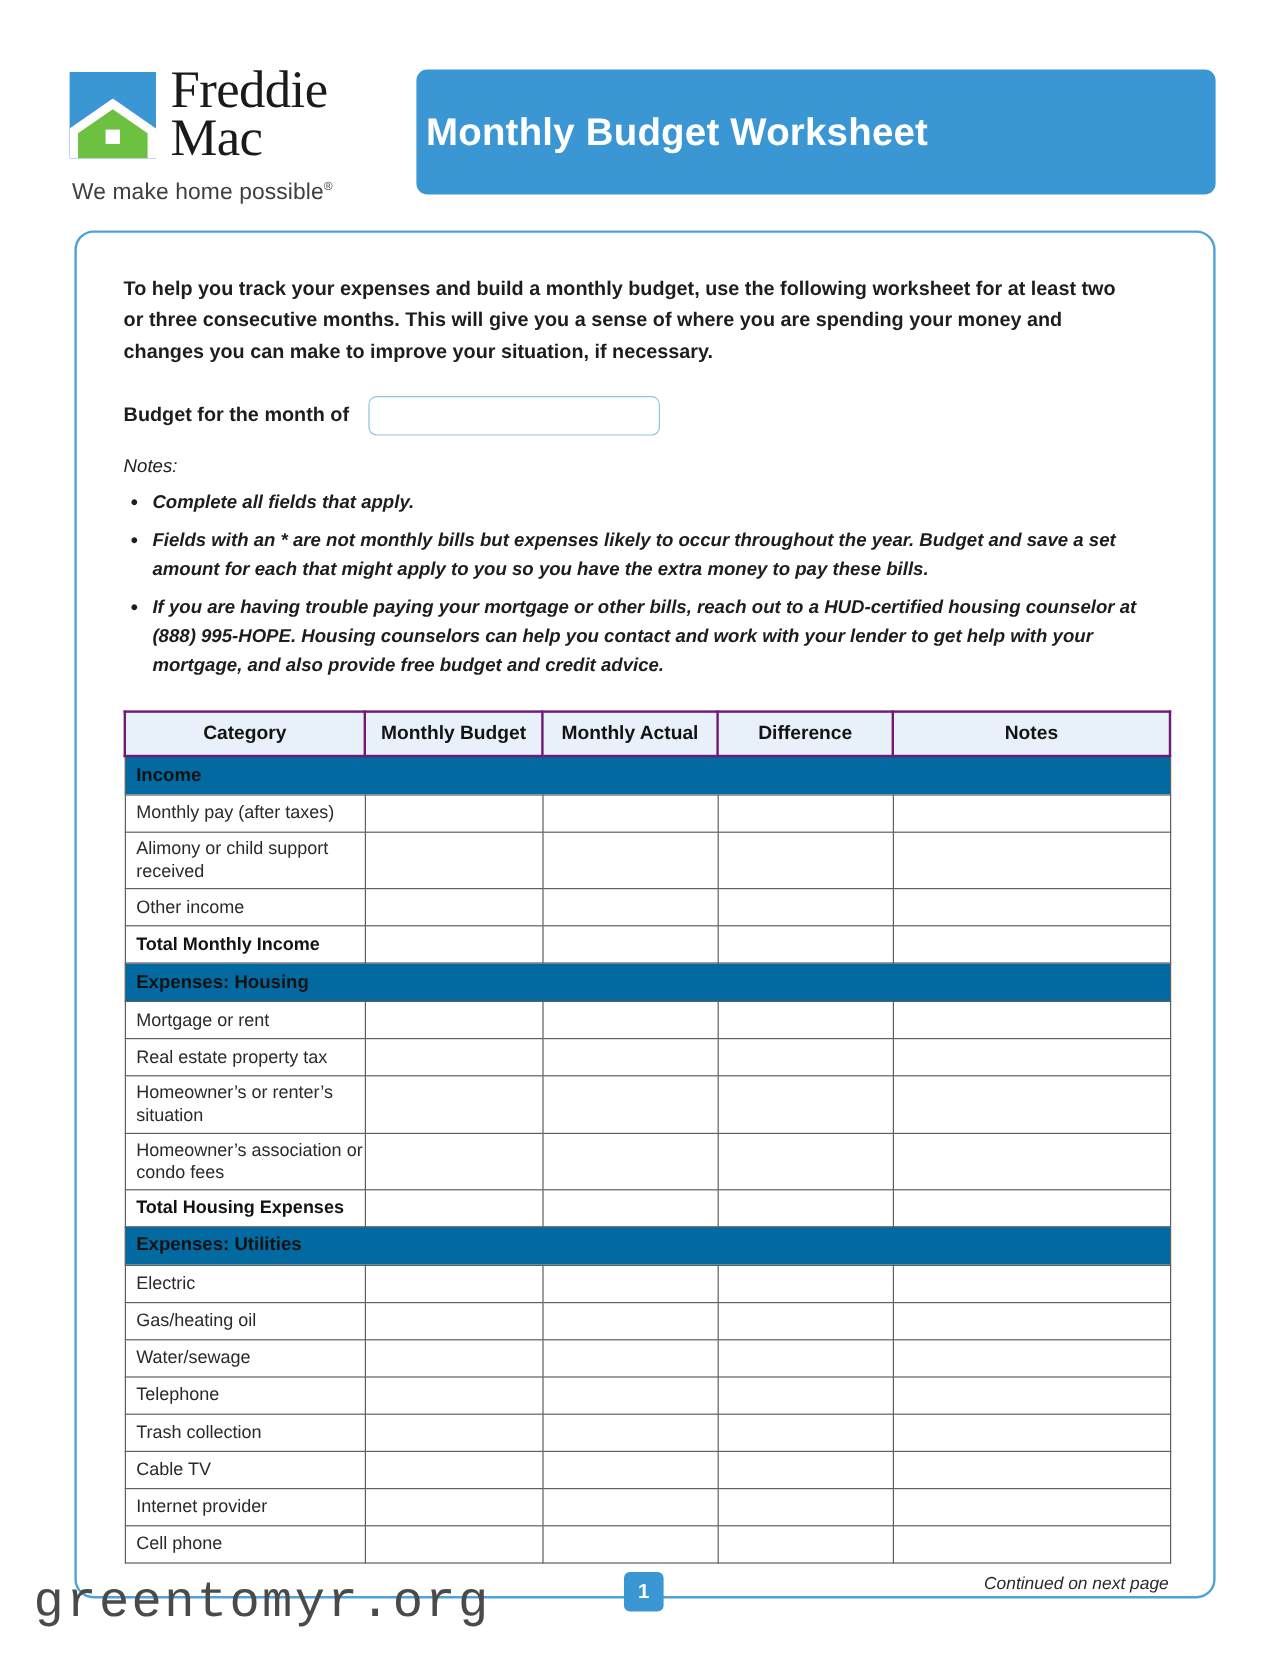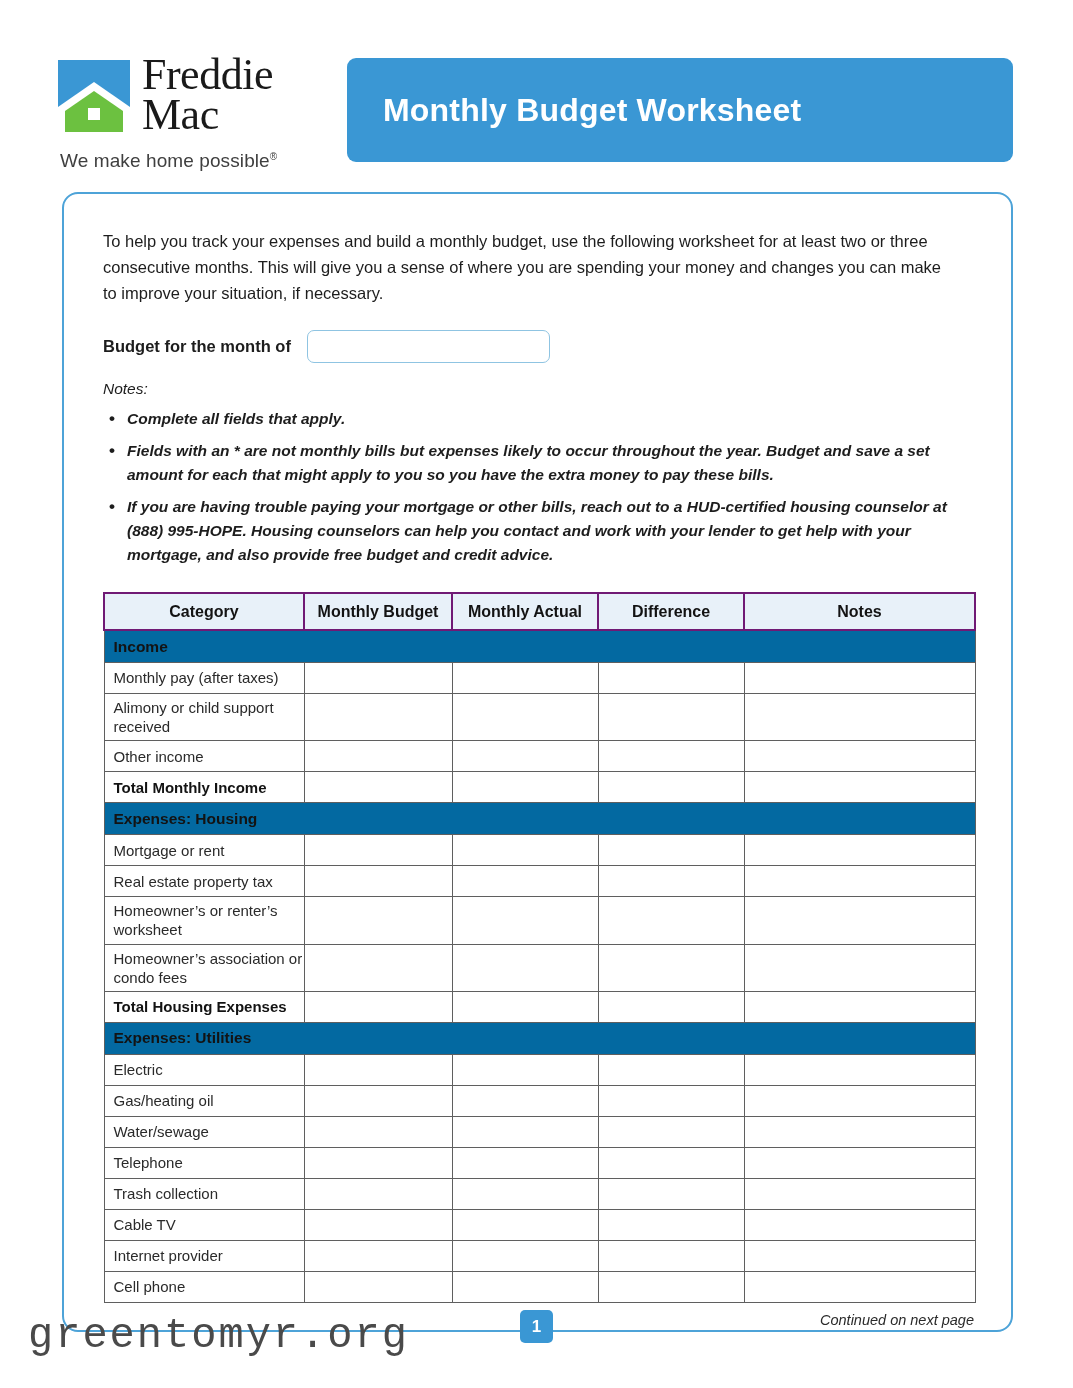--- a/index.html
+++ b/index.html
@@ -72,21 +72,21 @@
     height: 104px;
     background: #3a97d4;
     border-radius: 9px;
     display: flex;
     align-items: center;
   }
   .title-banner-text {
     color: #ffffff;
     font-size: 32px;
     font-weight: bold;
-    margin-left: 36px;
+    margin-left: 8px;
     letter-spacing: 0.2px;
   }
 
   
   .panel {
     position: absolute;
     left: 62px;
     top: 192px;
     width: 951px;
     height: 1140px;
@@ -94,21 +94,21 @@
     border-radius: 16px;
     background: #ffffff;
   }
 
   .panel-inner {
     padding: 34px 38px 0 39px;
   }
 
   .intro {
     font-size: 16.5px;
-    font-weight: normal;
+    font-weight: bold;
     color: #1d1d1d;
     line-height: 1.58;
     width: 845px;
   }
 
   .budget-month-row {
     display: flex;
     align-items: center;
     margin-top: 24px;
   }
@@ -363,21 +363,21 @@
             <td class="blank"></td>
           </tr>
           <tr class="data-row">
             <td class="cat-cell">Real estate property tax</td>
             <td class="blank"></td>
             <td class="blank"></td>
             <td class="blank"></td>
             <td class="blank"></td>
           </tr>
           <tr class="data-row">
-            <td class="cat-cell two-line">Homeowner’s or renter’s worksheet</td>
+            <td class="cat-cell two-line">Homeowner’s or renter’s situation</td>
             <td class="blank two-line"></td>
             <td class="blank two-line"></td>
             <td class="blank two-line"></td>
             <td class="blank two-line"></td>
           </tr>
           <tr class="data-row">
             <td class="cat-cell two-line">Homeowner’s association or condo fees</td>
             <td class="blank two-line"></td>
             <td class="blank two-line"></td>
             <td class="blank two-line"></td>

